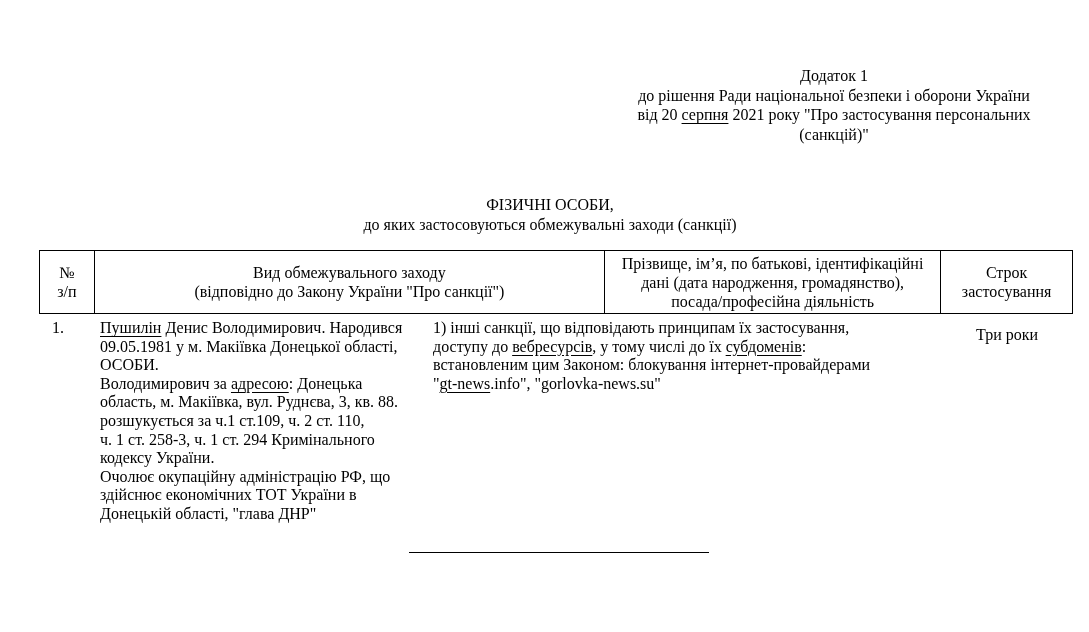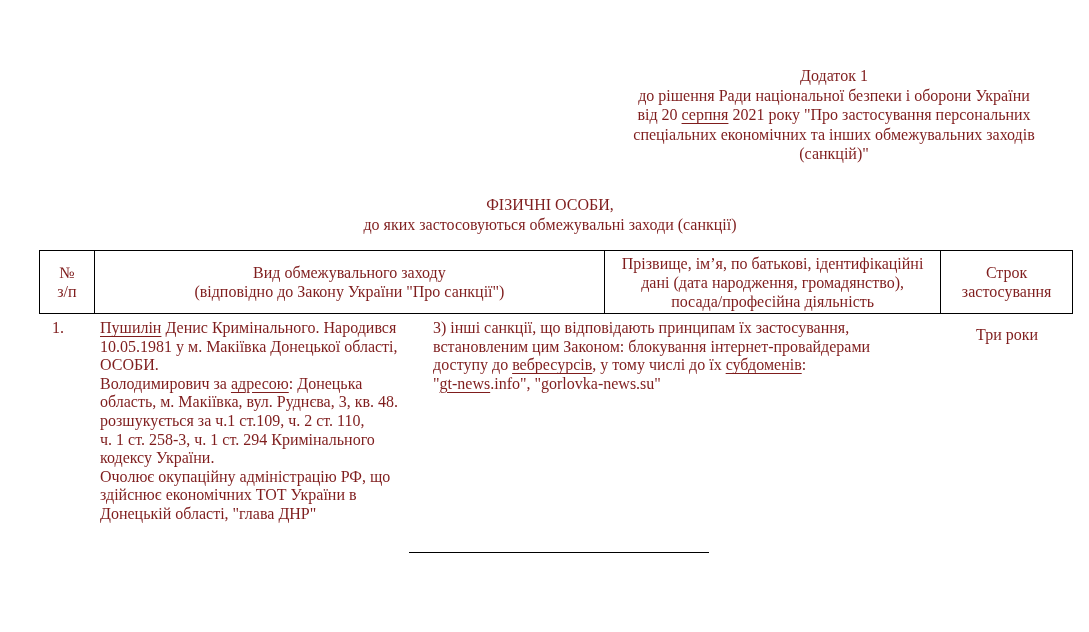--- a/index.html
+++ b/index.html
@@ -1,18 +1,18 @@
 <!DOCTYPE html>
 <html><head>
 <meta charset="utf-8">
 <style>
   html,body { margin:0; padding:0; background:#ffffff; }
   .page {
     position:relative; width:1089px; height:632px; background:#ffffff;
-    color:#7f1d1d; font-family:"Liberation Serif", serif; overflow:hidden;
+    color:#000000; font-family:"Liberation Serif", serif; overflow:hidden;
   }
   .appendix {
     position:absolute; top:66px; left:620px; width:428px;
     text-align:center; font-size:16px; line-height:19.5px;
   }
   .doc-title {
     position:absolute; top:195px; left:0; width:1100px;
     text-align:center; font-size:16px; line-height:20px;
   }
   .sanctions-table {
@@ -55,21 +55,20 @@
 </style>
 </head>
 <body>
 
 <div class="page">
 
   <div class="appendix">
       <div class="tline"><span>Додаток 1</span></div>
       <div class="tline"><span>до рішення Ради національної безпеки і оборони України</span></div>
       <div class="tline"><span>від 20 </span><span class="misspell">серпня</span><span> 2021 року "Про застосування персональних</span></div>
-      <div class="tline"><span>спеціальних економічних та інших обмежувальних заходів</span></div>
       <div class="tline"><span>(санкцій)"</span></div>
     </div>
 
   <div class="doc-title">
       <div class="tline"><span>ФІЗИЧНІ ОСОБИ,</span></div>
       <div class="tline"><span>до яких застосовуються обмежувальні заходи (санкції)</span></div>
     </div>
 
   <div class="sanctions-table">
 
@@ -81,36 +80,36 @@
       <div class="th w-identity">Прізвище, ім’я, по батькові, ідентифікаційні
 дані (дата народження, громадянство),
 посада/професійна діяльність</div>
       <div class="th w-duration">Строк
 застосування</div>
     </div>
 
     <div class="trow">
       <div class="td td-num">1.</div>
       <div class="td td-identity">
-          <div class="tline"><span class="misspell">Пушилін</span><span> Денис Кримінального. Народився</span></div>
-          <div class="tline"><span>10.05.1981 у м. Макіївка Донецької області,</span></div>
+          <div class="tline"><span class="misspell">Пушилін</span><span> Денис Володимирович. Народився</span></div>
+          <div class="tline"><span>09.05.1981 у м. Макіївка Донецької області,</span></div>
           <div class="tline"><span>ОСОБИ.</span></div>
           <div class="tline"><span>Володимирович за </span><span class="misspell">адресою</span><span>: Донецька</span></div>
-          <div class="tline"><span>область, м. Макіївка, вул. Руднєва, 3, кв. 48.</span></div>
+          <div class="tline"><span>область, м. Макіївка, вул. Руднєва, 3, кв. 88.</span></div>
           <div class="tline"><span>розшукується за ч.1 ст.109, ч. 2 ст. 110,</span></div>
           <div class="tline"><span>ч. 1 ст. 258-3, ч. 1 ст. 294 Кримінального</span></div>
           <div class="tline"><span>кодексу України.</span></div>
           <div class="tline"><span>Очолює окупаційну адміністрацію РФ, що</span></div>
           <div class="tline"><span>здійснює економічних ТОТ України в</span></div>
           <div class="tline"><span>Донецькій області, "глава ДНР"</span></div>
         </div>
       <div class="td td-measure">
-          <div class="tline"><span>3) інші санкції, що відповідають принципам їх застосування,</span></div>
+          <div class="tline"><span>1) інші санкції, що відповідають принципам їх застосування,</span></div>
+          <div class="tline"><span>доступу до </span><span class="misspell">вебресурсів</span><span>, у тому числі до їх </span><span class="misspell">субдоменів</span><span>:</span></div>
           <div class="tline"><span>встановленим цим Законом: блокування інтернет-провайдерами</span></div>
-          <div class="tline"><span>доступу до </span><span class="misspell">вебресурсів</span><span>, у тому числі до їх </span><span class="misspell">субдоменів</span><span>:</span></div>
           <div class="tline"><span>"</span><span class="misspell">gt-news</span><span>.info", "gorlovka-news.su"</span></div>
         </div>
       <div class="td td-duration">Три роки</div>
     </div>
 
   </div>
 
   <div class="footnote-sep"></div>
 
 </div>

